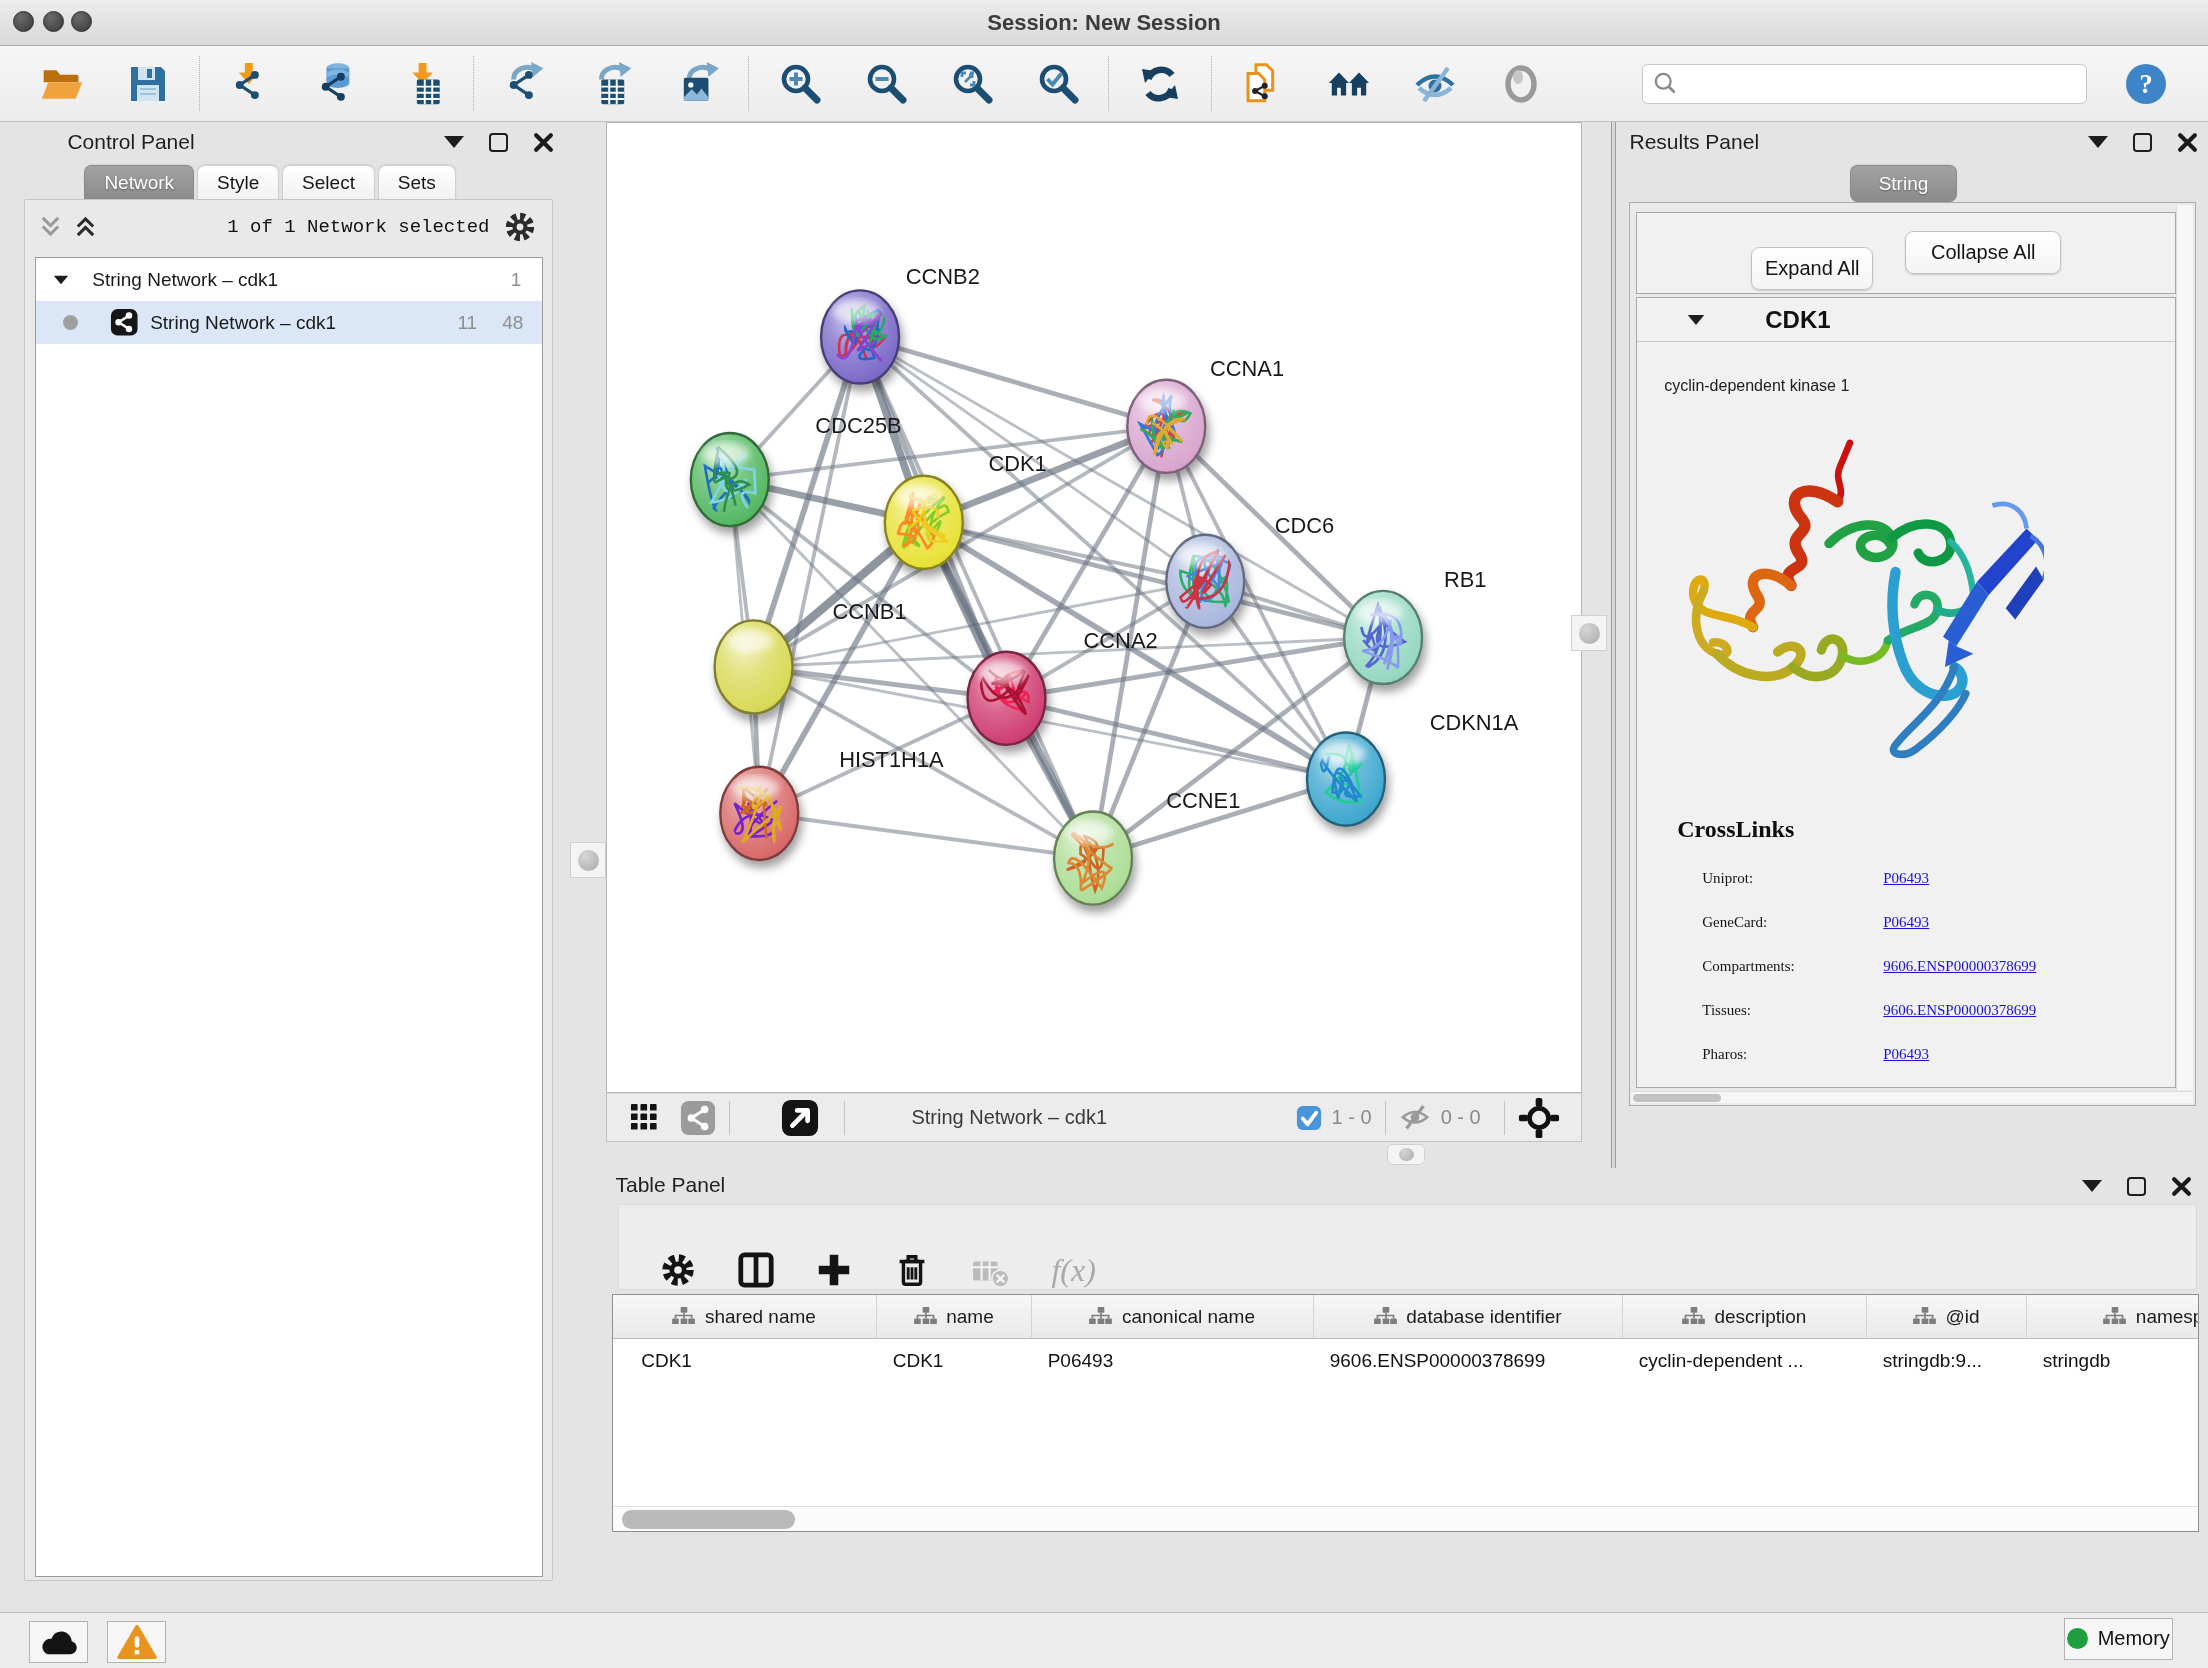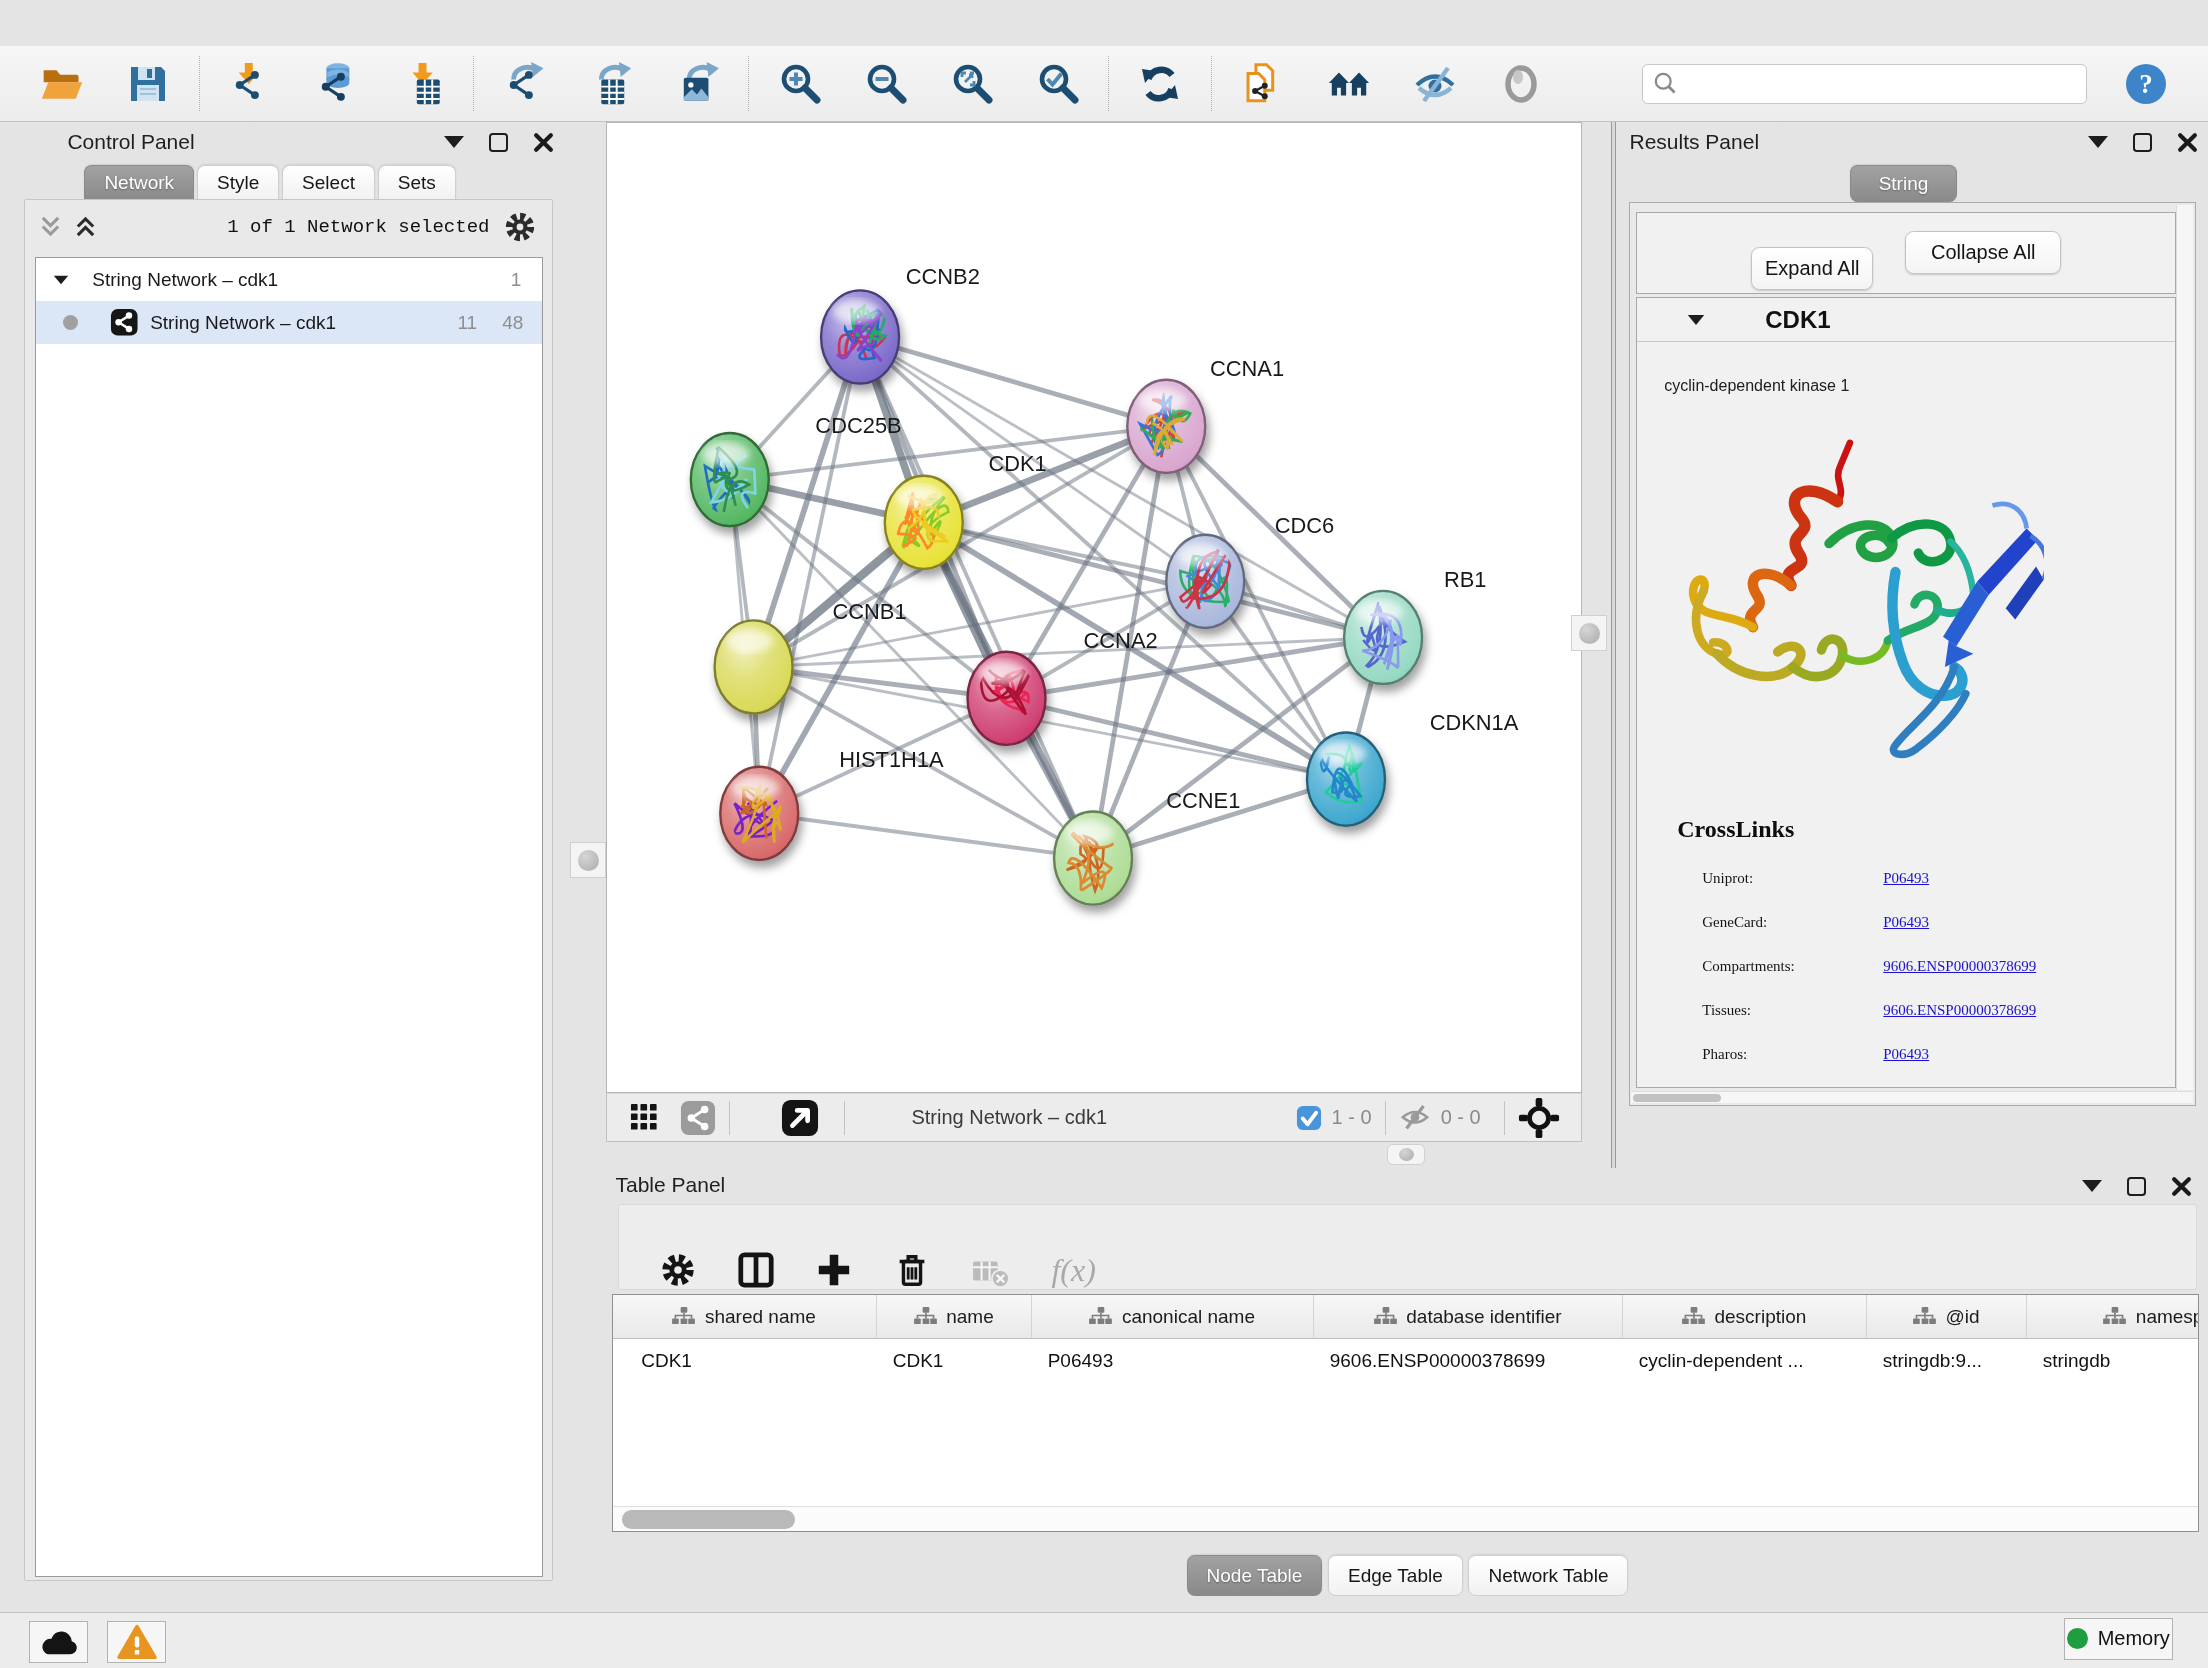--- a/index.html
+++ b/index.html
@@ -145,20 +145,26 @@
     background:#f6f6f6; border:1.9px solid #b2b2b2; display:flex; align-items:center;
     justify-content:center; gap:9.5px; font-size:20px; color:#111; }
   #memory-dot { width:21px; height:21px; border-radius:50%; background:#1f9e3f; }
   .mini svg { display:block; }
 </style>
 </head>
 <body>
 
 <div id="root">
 
+  <div id="titlebar">
+    <span class="tl-dot" style="left:13.3px"></span>
+    <span class="tl-dot" style="left:43px"></span>
+    <span class="tl-dot" style="left:71px"></span>
+    <div id="win-title">Session: New Session</div>
+  </div>
 
   <div id="toolbar">
       <span class="tbtn">
         <svg viewBox="0 0 48 44">
           <path d="M4 7 h14 l4 5 h18 a2 2 0 0 1 2 2 v6 H4z" fill="#b96f10"></path>
           <path d="M9 20 h37 l-7 18 H2z" fill="#f0a23c"></path>
         </svg>
       </span>
       <span class="tbtn">
         <svg viewBox="0 0 44 44">
@@ -958,25 +964,20 @@
             <div class="td" style="width: 309px;">9606.ENSP00000378699</div>
             <div class="td" style="width: 244px;">cyclin-dependent ...</div>
             <div class="td" style="width: 160px;">stringdb:9...</div>
             <div class="td" style="width: 285px;">stringdb</div>
           </div>
         </div>
       <div id="tp-hscroll">
           <span class="thumb"></span>
         </div>
     </div>
-    <div id="tp-tabs">
-        <div class="tab active">Node Table</div>
-        <div class="tab">Edge Table</div>
-        <div class="tab">Network Table</div>
-      </div>
   </div>
 
   <div id="status-bar">
     <div class="sb-btn" style="left:28.5px">
       <svg width="44" height="34" viewBox="0 0 46 36">
           <path d="M12 31 h24 a7 7 0 0 0 1.5 -13.8 a11 11 0 0 0 -21.5 -2.6 a8.5 8.5 0 0 0 -4 16.4z" fill="#141414"></path>
         </svg>
     </div>
     <div class="sb-btn" style="left:107px">
       <svg width="40" height="36" viewBox="0 0 44 40">

